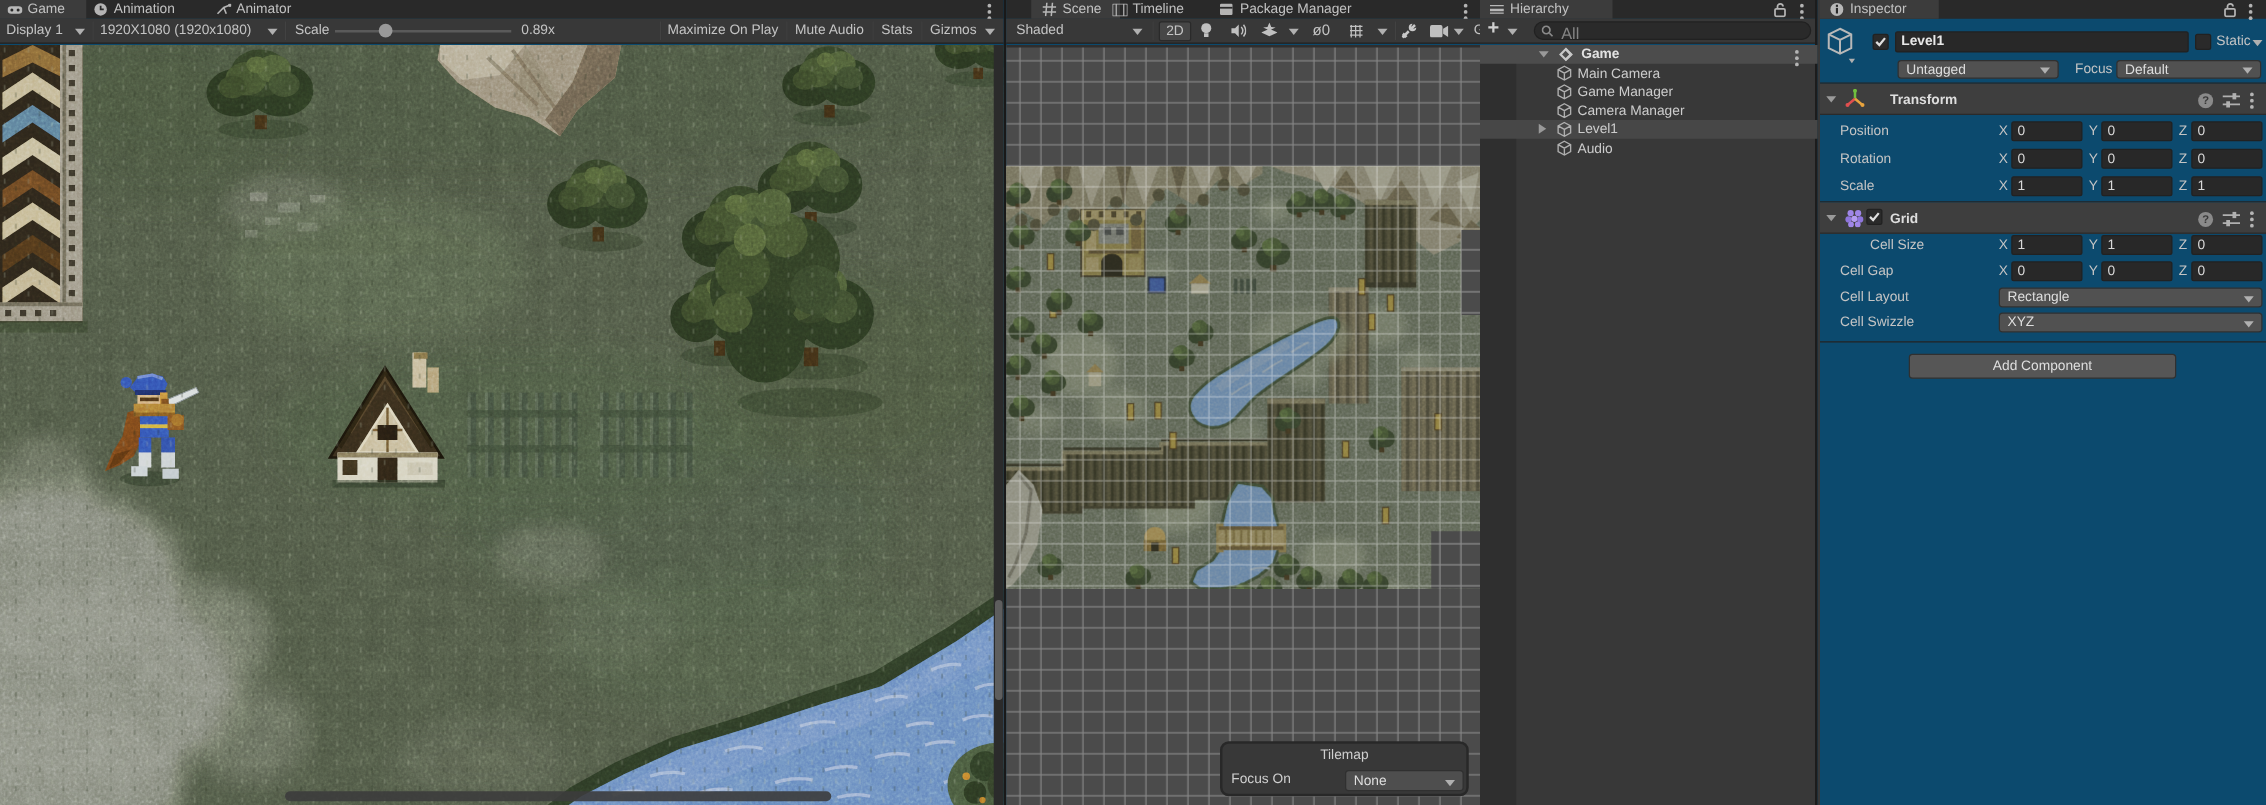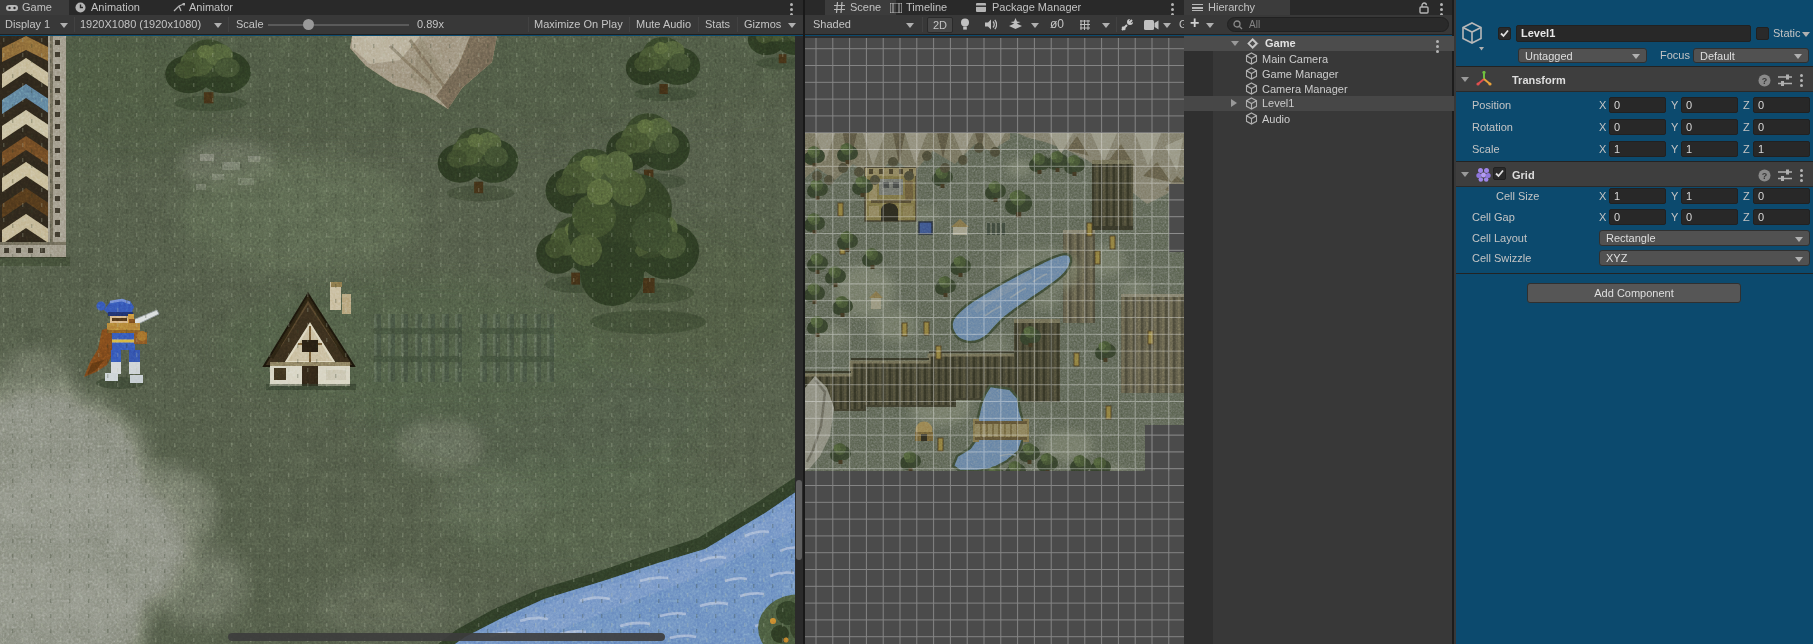--- a/index.html
+++ b/index.html
@@ -665,20 +665,26 @@
     </g>
 
     <rect x="364" y="148" width="17" height="68" fill="#4b4b4b"></rect>
     <rect x="340" y="389" width="41" height="46" fill="#4b4b4b"></rect>
 
     <rect x="0" y="0" width="381" height="608" fill="url(#sgrid)"></rect>
     <rect x="0" y="97" width="381" height="338" fill="url(#sgrid)" opacity="0.18"></rect>
     <rect x="0" y="0" width="381" height="2" fill="#2e2e2e"></rect>
   </svg>
 
+  <div style="position:absolute; left:171px; top:557px; width:199px; height:44px; background:#383838; border:2px solid #282828; border-radius:7px; font-size:11px; color:#cfcfcf;">
+    <div style="position:absolute; left:0; right:0; top:3px; text-align:center;">Tilemap</div>
+    <div style="position:absolute; left:7px; top:22px;">Focus On</div>
+    <div class="dd" style="left:98px; top:21px; width:95px; height:17px; line-height:16px; background:#4e4e4e;">None
+      <div class="caret" style="right:6px; top:7px;"></div></div>
+  </div>
   </div>
 </div>
 
 <div class="panel" id="hier" style="left:1184px; width:270px; border-right:2px solid #1c1c1c;">
   <div class="tabbar">
     <div class="tab active" style="left:0; width:106px;">
       <div style="position:absolute; left:8px; top:4px; width:11px; height:7px; border-top:1.5px solid #b8b8b8; border-bottom:1.5px solid #b8b8b8;">
           <div style="margin-top:2px; height:1.5px; background:#b8b8b8;"></div>
         </div>
       <span style="position:absolute;left:24px;text-align:center;">Hierarchy</span>
@@ -694,21 +700,21 @@
       </div>
   </div>
   <div class="toolbar" style="border-bottom:1px solid #232323;">
     <span style="position:absolute; left:6px; top:-1px; font-size:16px; color:#d0d0d0; font-weight:bold;">+</span>
     <div class="caret" style="left:22px; top:8px;"></div>
     <div style="position:absolute; left:43px; top:2px; width:222px; height:15px; background:#2a2a2a; border:1px solid #212121; border-radius:8px;">
       <svg width="10" height="10" style="position:absolute;left:5px;top:2px" viewBox="0 0 10 10">
         <circle cx="4" cy="4" r="3" fill="none" stroke="#8a8a8a" stroke-width="1.3"></circle>
         <path d="M6.5 6.5 L9 9" stroke="#8a8a8a" stroke-width="1.3"></path>
       </svg>
-      <span style="position:absolute; left:21px; top:1px; color:#848484; font-size:10px;">All</span>
+      <span style="position:absolute; left:21px; top:1px; color:#848484; font-size:13px;">All</span>
     </div>
   </div>
   <div id="hiertree" style="position:absolute; left:0; top:36px; right:0; bottom:0; background:#383838; font-size:11px; color:#cccccc;">
     <div style="position:absolute; left:0; top:0; width:29px; height:608px; background:#2f2f2f;"></div>
 
     <div style="position:absolute; left:0; top:0; width:270px; height:15px; background:#4c4c4c;">
       <div class="caret" style="left:47px; top:5px; border-top-color:#999;"></div>
       <svg width="13" height="13" style="position:absolute;left:62px;top:1px" viewBox="0 0 32 32">
         <path d="M16 3 L29 16 L16 29 L3 16 Z M16 9 L23 16 L16 23 L9 16 Z" fill="#c8c8c8" fill-rule="evenodd"></path>
         <path d="M16 3 L29 16 L16 29" fill="none" stroke="#c8c8c8" stroke-width="2"></path>
@@ -749,20 +755,39 @@
     <div style="position:absolute; left:61px; top:76px;">
       <svg width="13" height="13" viewBox="0 0 13 13">
           <path d="M6.5 1 L11.5 3.7 V9.3 L6.5 12 L1.5 9.3 V3.7 Z M1.5 3.7 L6.5 6.5 L11.5 3.7 M6.5 6.5 V12" fill="none" stroke="#afafaf" stroke-width="1.1"></path>
         </svg>
     </div>
       <span style="position:absolute; left:78px; top:77px;">Audio</span>
   </div>
 </div>
 
 <div class="panel" id="insp" style="left:1456px; width:357px;">
+  <div class="tabbar">
+    <div class="tab active" style="left:0; width:95px;">
+      <svg width="11" height="11" style="position:absolute;left:8;top:2" viewBox="0 0 11 11">
+        <circle cx="5.5" cy="5.5" r="5.2" fill="#b8b8b8"></circle>
+        <rect x="4.7" y="4.3" width="1.7" height="4.5" fill="#292929"></rect>
+        <rect x="4.7" y="1.8" width="1.7" height="1.7" fill="#292929"></rect>
+      </svg>
+      <span style="position:absolute;left:24px;">Inspector</span>
+    </div>
+    <svg width="10" height="12" style="position:absolute;left:323px;top:2px" viewBox="0 0 10 12">
+      <rect x="1" y="5" width="8" height="6" rx="1" fill="none" stroke="#b4b4b4" stroke-width="1.4"></rect>
+      <path d="M3 5 V3.2 a2.2 2.2 0 0 1 4.4 0" fill="none" stroke="#b4b4b4" stroke-width="1.4"></path>
+    </svg>
+    <div class="dots3" style="left:343px; top:3px;">
+        <i></i>
+        <i></i>
+        <i></i>
+      </div>
+  </div>
   <div id="inspbody" style="position:absolute; left:0; top:0px; right:0; bottom:0; font-size:11px; color:#c4c4c4;">
 
     <svg width="24" height="30" style="position:absolute;left:5px;top:21px" viewBox="0 0 24 30">
       <path d="M11 2 L20 6.5 V17.5 L11 22 L2 17.5 V6.5 Z" fill="none" stroke="#b8b8b8" stroke-width="1.6"></path>
       <path d="M2 6.5 L11 11 L20 6.5 M11 11 V22" fill="none" stroke="#b8b8b8" stroke-width="1.6"></path>
       <path d="M18 26 L23 26 L20.5 29.5 Z" fill="#b0b0b0"></path>
     </svg>
     <div class="cb" style="left:42px; top:27px;">
       <svg width="11" height="11" viewBox="0 0 11 11" style="position:absolute;left:0;top:0">
         <path d="M2 5.5 L4.5 8 L9 2.5" stroke="#dfdfdf" stroke-width="1.8" fill="none"></path>

